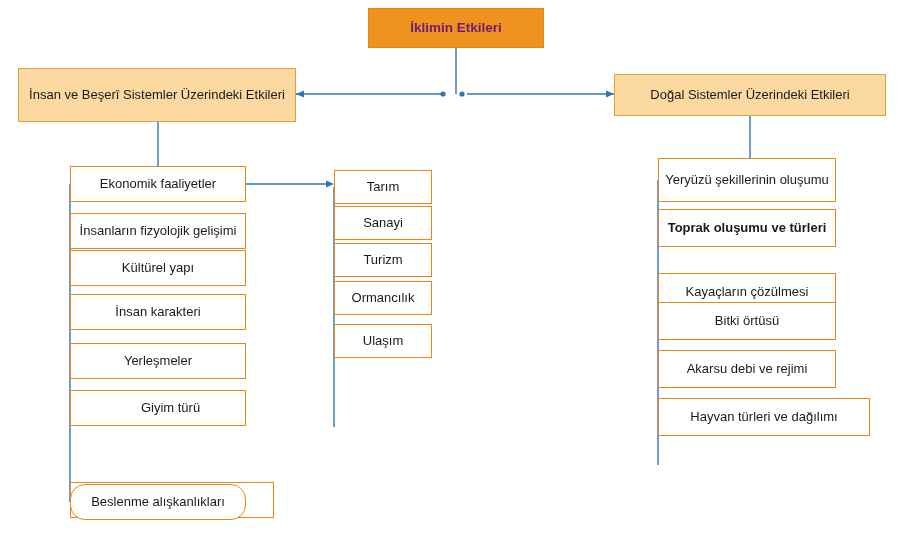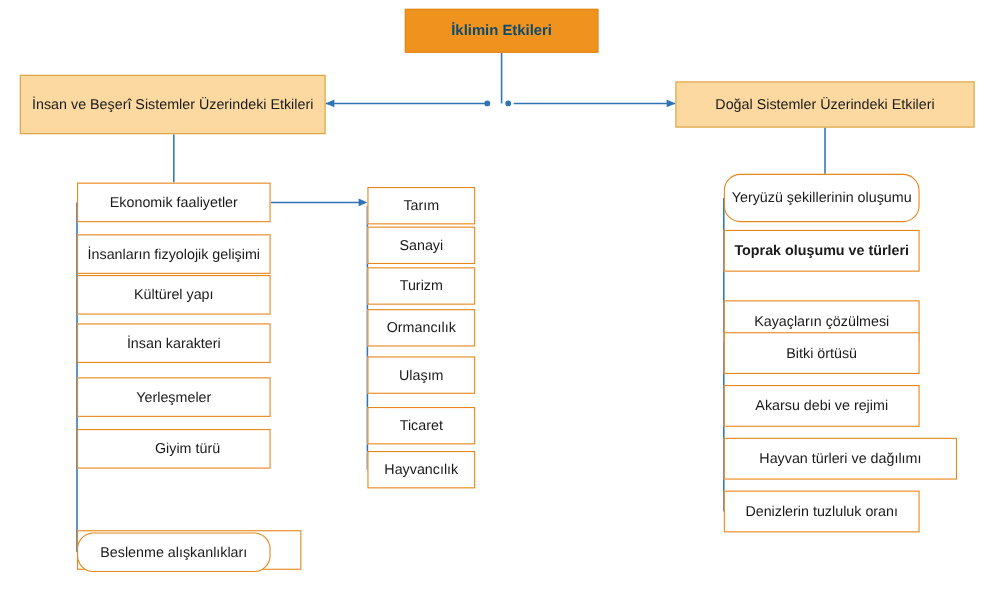--- a/index.html
+++ b/index.html
@@ -25,21 +25,21 @@
     justify-content: center;
     text-align: center;
     font-size: 13px;
     line-height: 1.25;
     color: #1a1a1a;
     padding: 2px 6px;
   }
   .node-root {
     background: #f0921e;
     border: 1px solid #e0871a;
-    color: #0c4a6e;
+    color: #701a75;
     font-weight: bold;
     font-size: 13.5px;
   }
   .node-branch {
     background: #fcd9a0;
     border: 1px solid #d9a441;
     color: #1a1a1a;
     font-size: 13px;
   }
   .node-leaf {
@@ -106,24 +106,21 @@
   <div class="node node-leaf" style="left:70px;top:343px;width:176px;height:36px;">Yerleşmeler</div>
   <div class="node node-leaf" style="left:70px;top:390px;width:176px;height:36px;padding-left:31px;">Giyim türü</div>
   <div class="node node-leaf" style="left:70px;top:437px;width:204px;height:36px;margin-top:45px;">Nüfusun dağılışı</div>
   <div class="node node-leaf" style="left:70px;top:484px;width:176px;height:36px;border-radius:15px;">Beslenme alışkanlıkları</div>
 
   <div class="node node-leaf" style="left:334px;top:170px;width:98px;height:34px;">Tarım</div>
   <div class="node node-leaf" style="left:334px;top:206px;width:98px;height:34px;">Sanayi</div>
   <div class="node node-leaf" style="left:334px;top:243px;width:98px;height:34px;">Turizm</div>
   <div class="node node-leaf" style="left:334px;top:281px;width:98px;height:34px;">Ormancılık</div>
   <div class="node node-leaf" style="left:334px;top:324px;width:98px;height:34px;">Ulaşım</div>
-  <div class="node node-leaf" style="left:334px;top:370px;width:98px;height:34px;">Ticaret</div>
-  <div class="node node-leaf" style="left:334px;top:410px;width:98px;height:34px;">Hayvancılık</div>
 
-  <div class="node node-leaf" style="left:658px;top:158px;width:178px;height:44px;border-radius:15px;">Yeryüzü şekillerinin oluşumu</div>
+  <div class="node node-leaf" style="left:658px;top:158px;width:178px;height:44px;">Yeryüzü şekillerinin oluşumu</div>
   <div class="node node-leaf" style="left:658px;top:209px;width:178px;height:38px;font-weight:bold;">Toprak oluşumu ve türleri</div>
   <div class="node node-leaf" style="left:658px;top:255px;width:178px;height:38px;margin-top:18px;">Kayaçların çözülmesi</div>
   <div class="node node-leaf" style="left:658px;top:302px;width:178px;height:38px;">Bitki örtüsü</div>
   <div class="node node-leaf" style="left:658px;top:350px;width:178px;height:38px;">Akarsu debi ve rejimi</div>
   <div class="node node-leaf" style="left:658px;top:398px;width:212px;height:38px;">Hayvan türleri ve dağılımı</div>
-  <div class="node node-leaf" style="left:658px;top:446px;width:178px;height:38px;">Denizlerin tuzluluk oranı</div>
 
 </div>
 
 </body></html>

